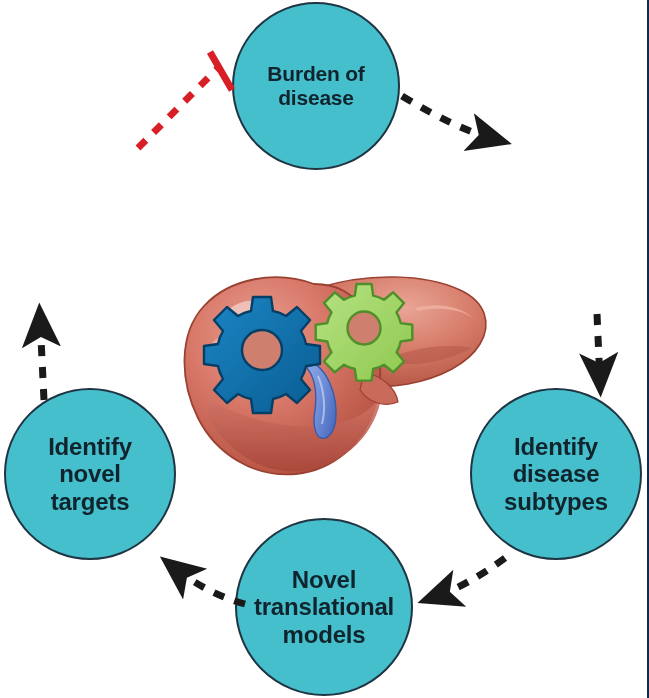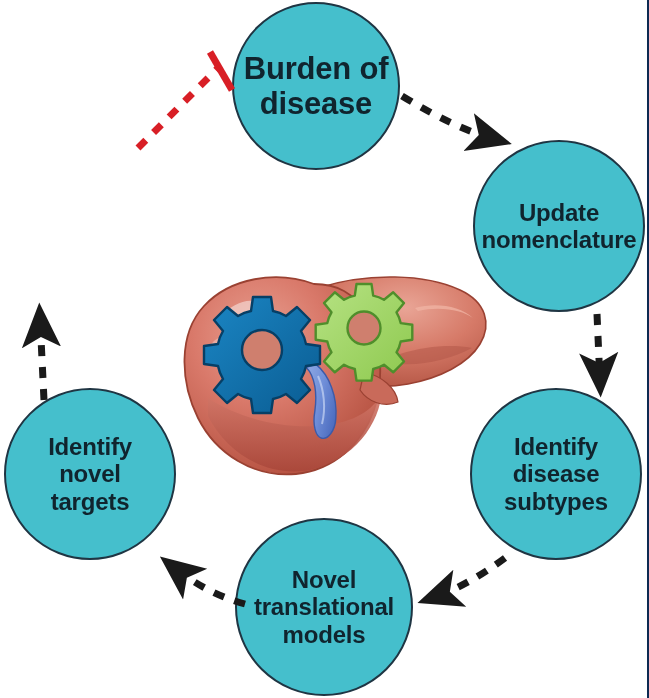--- a/index.html
+++ b/index.html
@@ -36,21 +36,21 @@
   .node-label {
     color: #10242e;
     font-weight: bold;
     text-align: center;
     line-height: 1.13;
     letter-spacing: -0.2px;
     white-space: pre-line;
     padding: 0 6px;
   }
   #node-burden      { left: 232px; top: 2px;   width: 168px; height: 168px; }
-  #node-burden .node-label      { font-size: 31px; }
+  #node-burden .node-label      { font-size: 21px; }
   #node-nomenclature{ left: 473px; top: 140px; width: 172px; height: 172px; }
   #node-nomenclature .node-label{ font-size: 24px; padding: 0 2px; }
   #node-subtypes    { left: 470px; top: 388px; width: 172px; height: 172px; }
   #node-subtypes .node-label    { font-size: 24px; }
   #node-models      { left: 235px; top: 518px; width: 178px; height: 178px; }
   #node-models .node-label      { font-size: 24px; padding: 0 2px; }
   #node-targets     { left: 4px;   top: 388px; width: 172px; height: 172px; }
   #node-targets .node-label     { font-size: 24px; }
   #node-trials      { left: 6px;   top: 140px; width: 172px; height: 172px; }
   #node-trials .node-label      { font-size: 25px; }
@@ -189,24 +189,20 @@
       <path d="M138,148 L218,68" fill="none" stroke="#d81f26" stroke-width="7" stroke-dasharray="11,11" stroke-linecap="butt"></path>
       <line x1="210" y1="52" x2="232" y2="90" stroke="#d81f26" stroke-width="7" stroke-linecap="butt"></line>
     </g>
   </svg>
 
   <div class="node" id="node-burden">
     <span class="node-label">Burden of
 disease</span>
   </div>
 
-  <div class="node" id="node-nomenclature">
-    <span class="node-label">Update
-nomenclature</span>
-  </div>
 
   <div class="node" id="node-subtypes">
     <span class="node-label">Identify
 disease
 subtypes</span>
   </div>
 
   <div class="node" id="node-models">
     <span class="node-label">Novel
 translational

